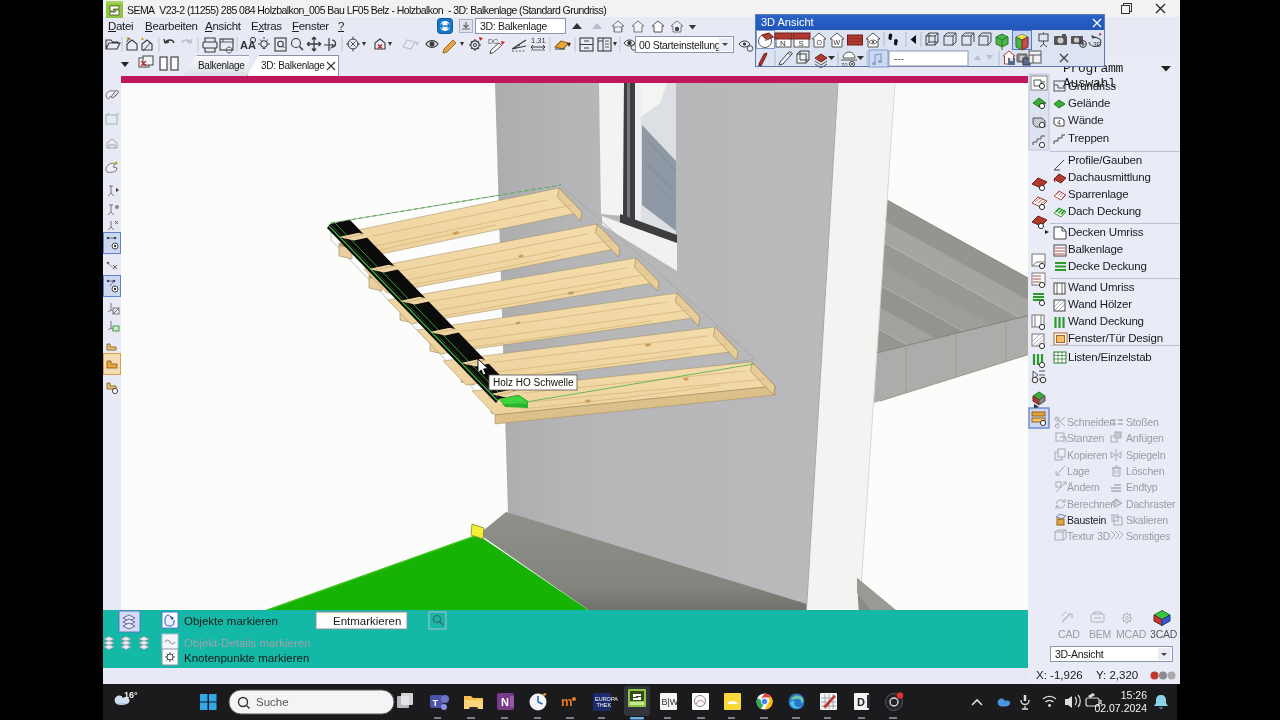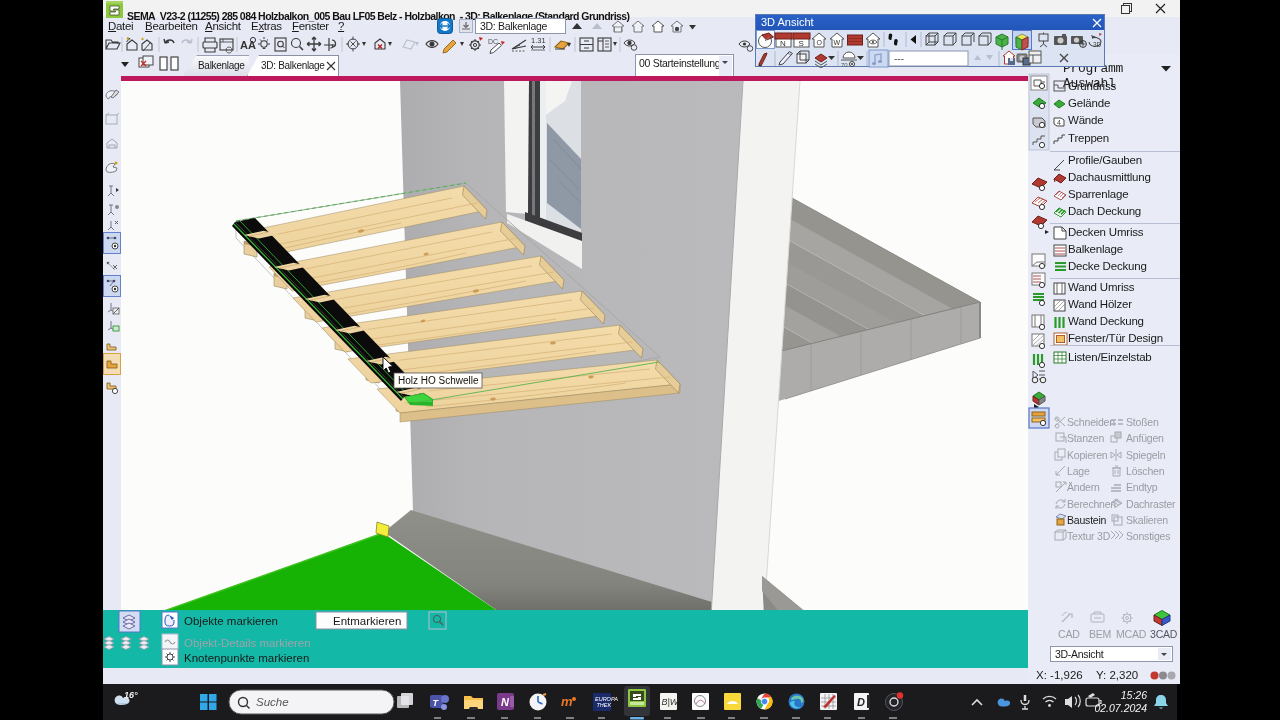--- a/index.html
+++ b/index.html
@@ -1,31 +1,31 @@
 <!DOCTYPE html>
 <html><head>
 <meta charset="utf-8">
 <style>
   * { margin:0; padding:0; box-sizing:border-box; }
   html,body { width:1280px; height:720px; overflow:hidden; background:#000; font-family:"Liberation Sans",sans-serif; }
   .abs { position:absolute; }
   #app { position:absolute; left:103px; top:0; width:1077px; height:684px; background:#e7eaf4; overflow:hidden; }
   #titlebar { position:absolute; left:0; top:0; width:1077px; height:17px; background:#f2f2f2; }
-  #titlebar .ttext { position:absolute; left:24px; top:10px; font-size:10.5px; color:#111; white-space:nowrap; letter-spacing:-0.55px;font-weight:bold;}
+  #titlebar .ttext { position:absolute; left:24px; top:4px; font-size:10.5px; color:#111; white-space:nowrap; letter-spacing:-0.55px;}
   #menubar { position:absolute; left:0; top:17px; width:1077px; height:18px;padding-left:41px; }
   #menubar span.m { position:absolute; top:2.5px; font-size:11.5px; color:#1a1a1a; letter-spacing:-0.3px; }
   #toolbar1 { position:absolute; left:0; top:35px; width:1077px; height:19px;text-align:right; }
   #tabrow { position:absolute; left:0; top:54px; width:1077px; height:22px; }
   .tab { position:absolute; top:1px; height:21px; font-size:10px; color:#1a1a1a; letter-spacing:-0.3px; }
   #leftstrip { position:absolute; left:0; top:76px; width:18px; height:534px; background:#e7eaf4; }
-  #viewport { position:absolute; left:18px; top:76px; width:1002px; height:534px; background:#fcfcfc; border-top:5px solid #be185d;}
+  #viewport { position:absolute; left:18px; top:76px; width:1002px; height:534px; background:#fcfcfc; border-top:7px solid #be185d;text-align:right;}
   #rightpanel { position:absolute; left:925px; top:54px; width:152px; height:630px; background:#e9ecf6; z-index:5; }
   #bottompanel { position:absolute; left:0; top:610px; width:1077px; height:58px; background:#14b8a6; }
   #statusbar { position:absolute; left:0; top:666px; width:1077px; height:18px; background:#e7eaf4; border-top:1px solid #c6ccdc; font-size:11px; color:#1a1a1a; letter-spacing:-0.2px;}
-  #taskbar { position:absolute; left:103px; top:684px; width:1074px; height:36px; background:#ec4899;font-style:italic; }
+  #taskbar { position:absolute; left:103px; top:684px; width:1074px; height:36px; background:#ec4899; }
   .combob { position:absolute; background:#fff; border:1px solid #8e96ad; font-size:10.5px; color:#1a1a1a; white-space:nowrap; overflow:hidden; letter-spacing:-0.3px; }
   .combob .arr { position:absolute; right:1px; top:1px; bottom:1px; width:13px; background:#e9ecf6; }
   .combob .arr:after { content:""; position:absolute; left:3px; top:5px; border:3.5px solid transparent; border-top-color:#444; }
 </style>
 </head>
 <body>
 <div id="app">
   <div id="titlebar">
     <svg class="abs" style="left:3px;top:1px" width="17" height="17">
         <rect x="0" y="0" width="17" height="17" fill="#8dc63f"></rect>
@@ -209,21 +209,21 @@
           </g>
       <line x1="517" y1="2" x2="517" y2="17" stroke="#c3c9d9"></line>
 
       <g>
             <path d="M521 8c2.5,-4 8.5,-4 11 0c-2.5 4,-8.5 4,-11 0z" stroke-width="1"></path>
             <circle cx="526.5" cy="8" r="1.6" fill="#333"></circle>
             <circle cx="531" cy="12.5" r="2.8" stroke-width="0.9"></circle>
           </g>
     </g>
   </svg>
-  <div class="combob" style="left:532px;top:19px;width:99px;height:26px;">
+  <div class="combob" style="left:532px;top:1px;width:99px;height:17px;">
         <span style="position:absolute;left:3px;top:2px">00 Starteinstellung</span>
         <span class="arr"></span>
       </div>
   <svg class="abs" style="left:634px;top:1px" width="20" height="17">
         <path d="M2 8c2.5,-4 8.5,-4 11 0c-2.5 4,-8.5 4,-11 0z" stroke="#3a3a3a" stroke-width="1" fill="none"></path>
         <circle cx="7.5" cy="8" r="1.6" fill="#333"></circle>
         <circle cx="13" cy="12.5" r="2.8" stroke="#3a3a3a" stroke-width="0.9" fill="none"></circle>
       </svg>
   </div>
   <div id="tabrow">

